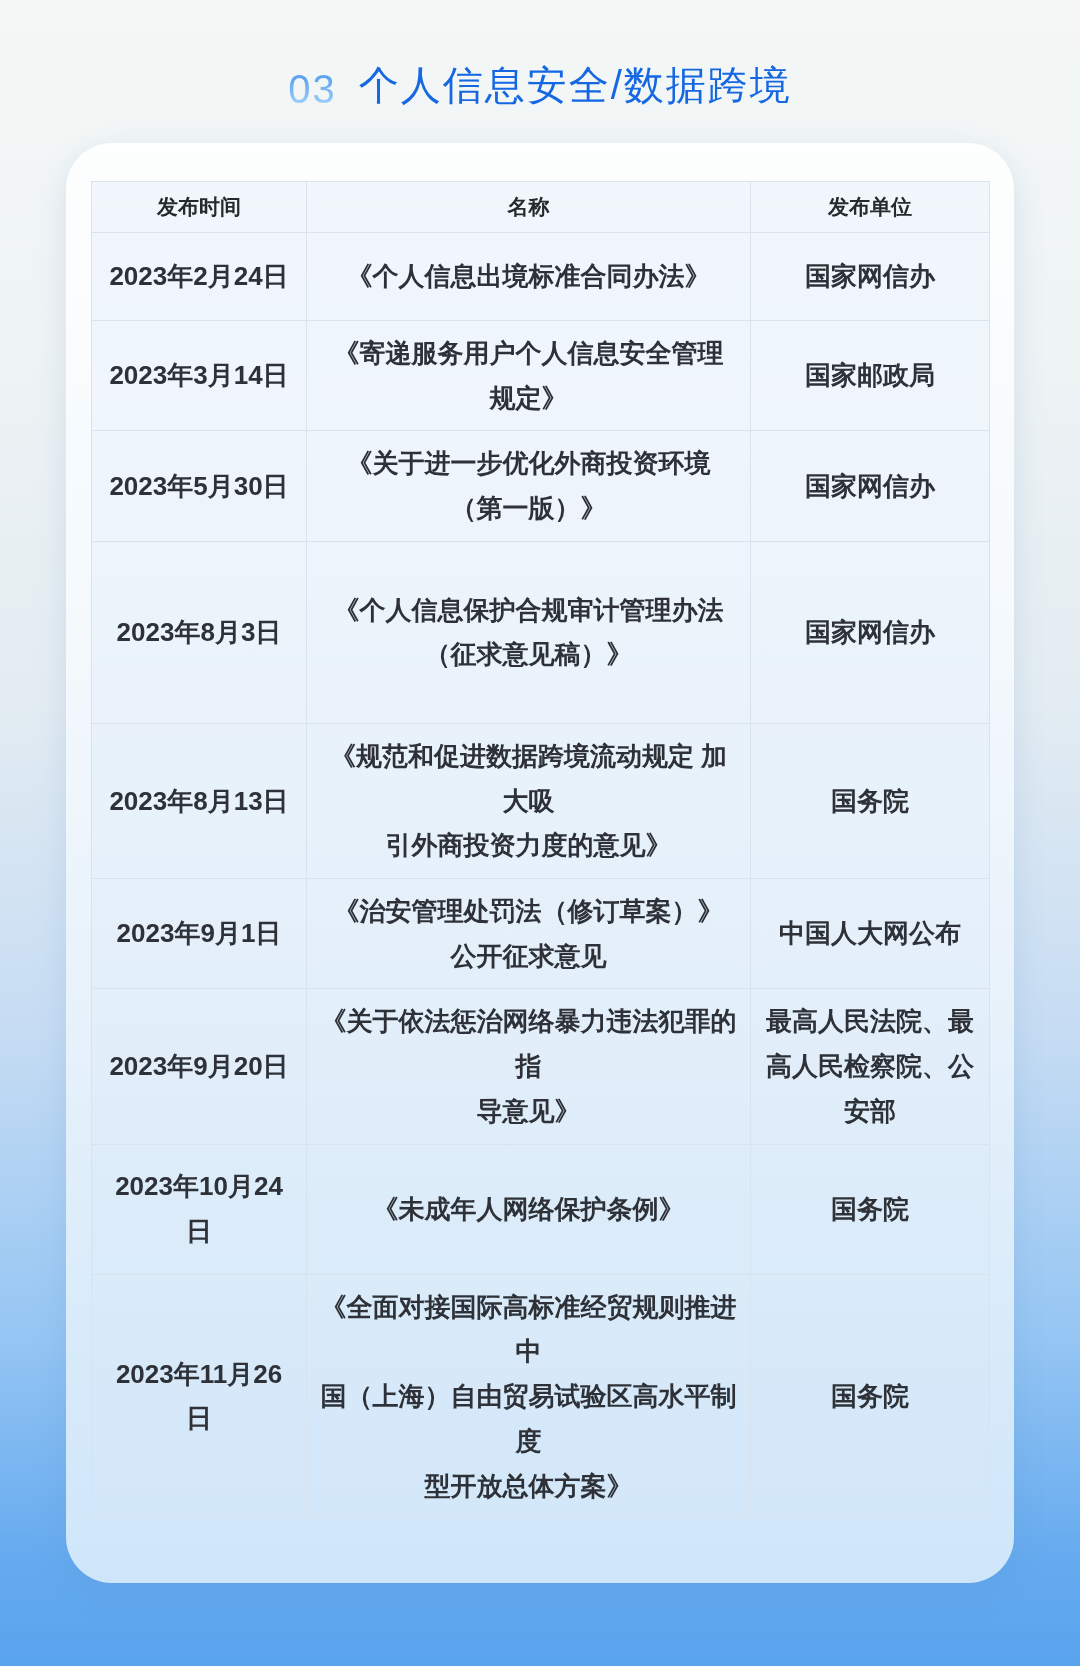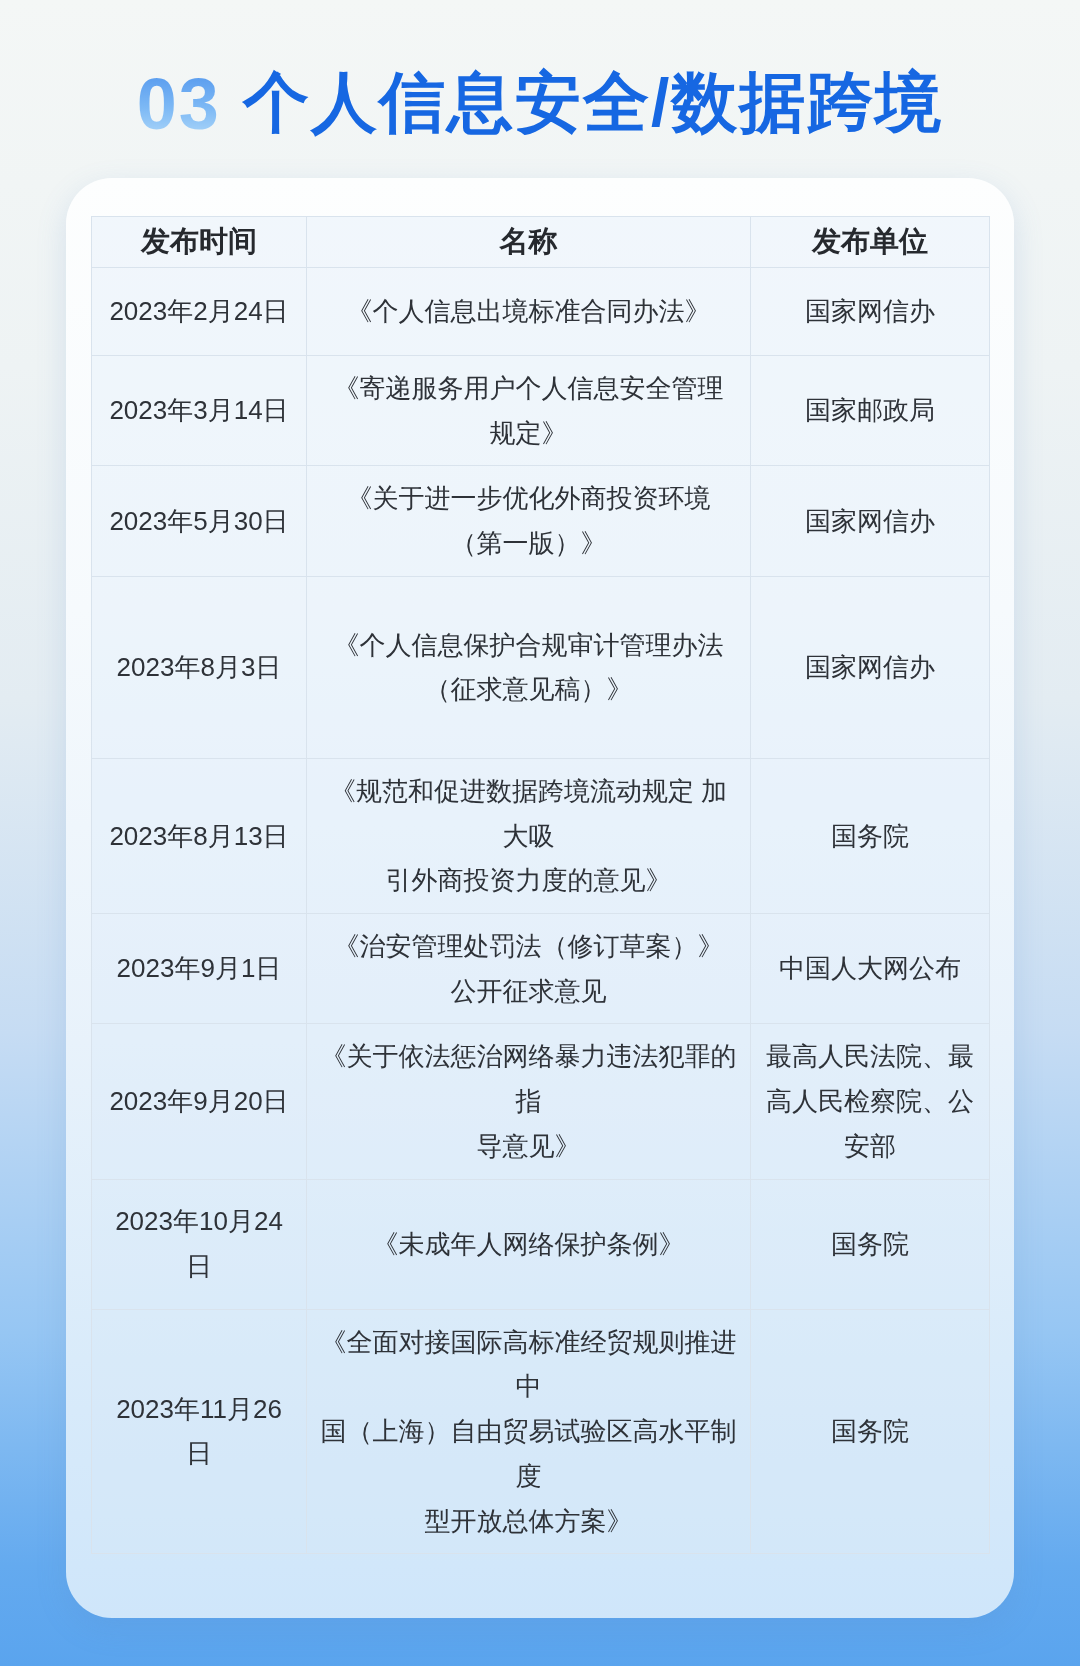--- a/index.html
+++ b/index.html
@@ -17,33 +17,33 @@
     overflow:hidden;
   }
   .title-wrap{
     padding-top:58px;
     text-align:center;
     white-space:nowrap;
     letter-spacing:2px;
   }
   .title-num{
     display:inline-block;
-    font-size:72px;
-    font-weight:700;
+    font-size:40px;
+    font-weight:400;
     background:linear-gradient(180deg,#4d92ec 0%,#7db9f5 55%,#b7ddf9 100%);
     -webkit-background-clip:text;
     background-clip:text;
     color:transparent;
     margin-right:22px;
     vertical-align:-4px;
   }
   .title-text{
     display:inline-block;
-    font-size:66px;
-    font-weight:700;
+    font-size:40px;
+    font-weight:400;
     color:#1667e2;
   }
   .card{
     width:948px;
     height:1440px;
     margin:30px auto 0 auto;
     border-radius:46px;
     background:linear-gradient(180deg,
       #fdfefe 0%, #f6fafd 30%, #e8f2fb 60%, #d9ebfa 82%, #cfe6fa 100%);
     box-shadow:0 10px 30px rgba(90,140,200,0.18);
@@ -59,28 +59,28 @@
     border:1px solid #d9e3ed;
     background:rgba(214,233,249,0.30);
     text-align:center;
     vertical-align:middle;
     color:#2e3238;
     padding:10px 12px;
     box-sizing:border-box;
   }
   .regs th{
     height:51px;
-    font-size:29px;
+    font-size:21px;
     font-weight:700;
     color:#26292e;
     padding:4px 8px;
   }
   .regs td{
     font-size:26px;
-    font-weight:400;
+    font-weight:700;
     line-height:1.72;
     white-space:pre-line;
   }
   .col-date{width:215px;}
   .col-name{width:444px;}
   .col-unit{width:239px;}
   tbody tr:nth-child(1){height:88px;}
   tbody tr:nth-child(2){height:86px;}
   tbody tr:nth-child(3){height:80px;}
   tbody tr:nth-child(4){height:182px;}

